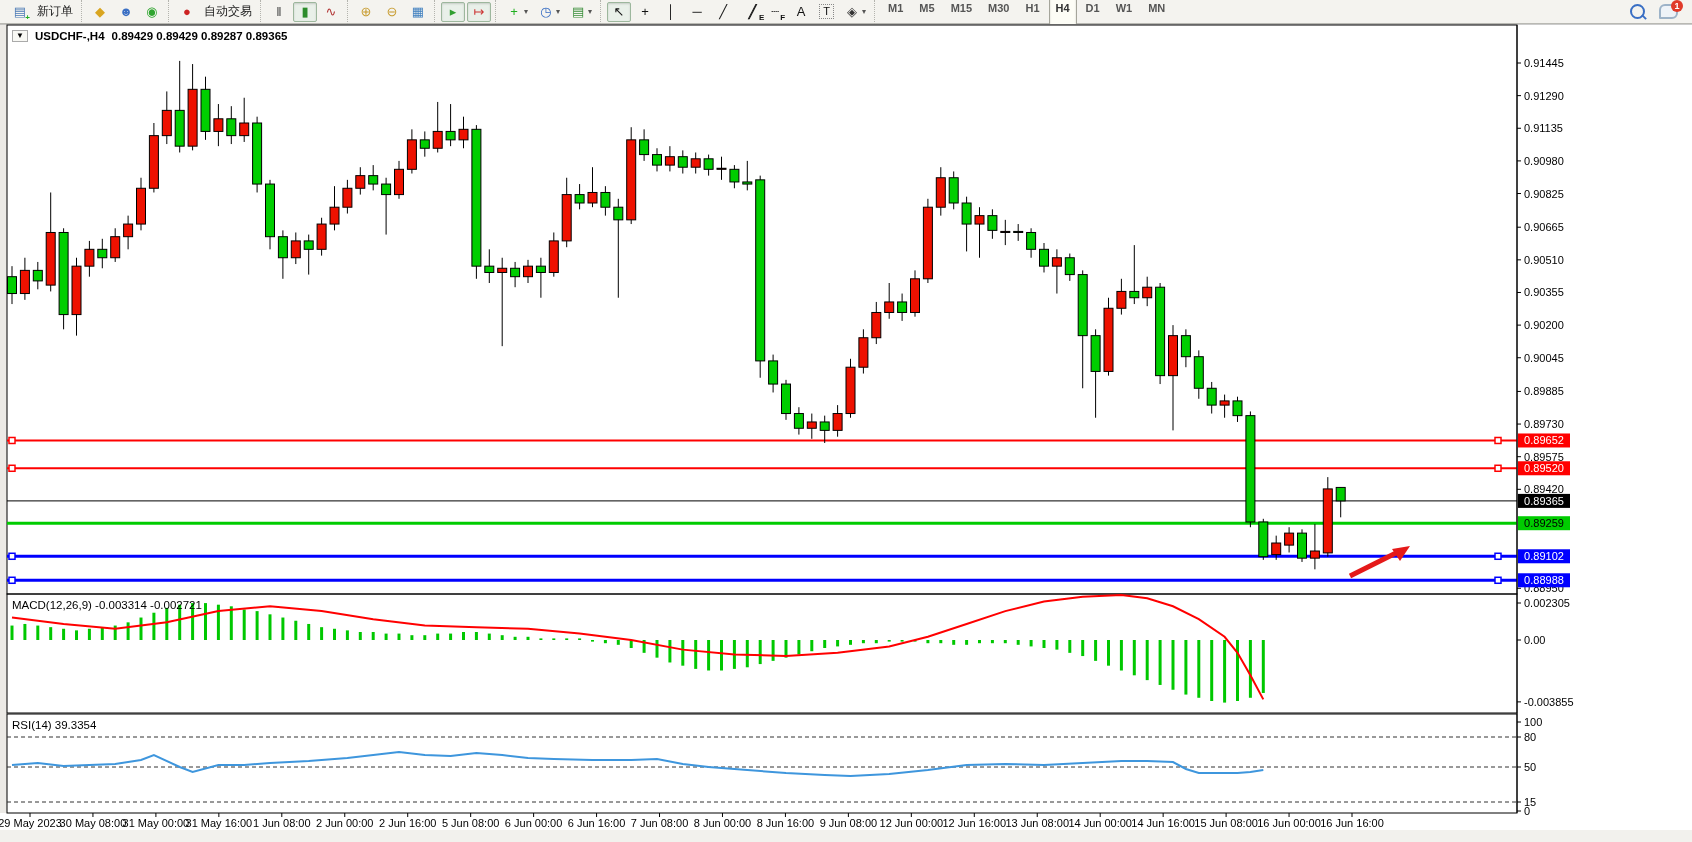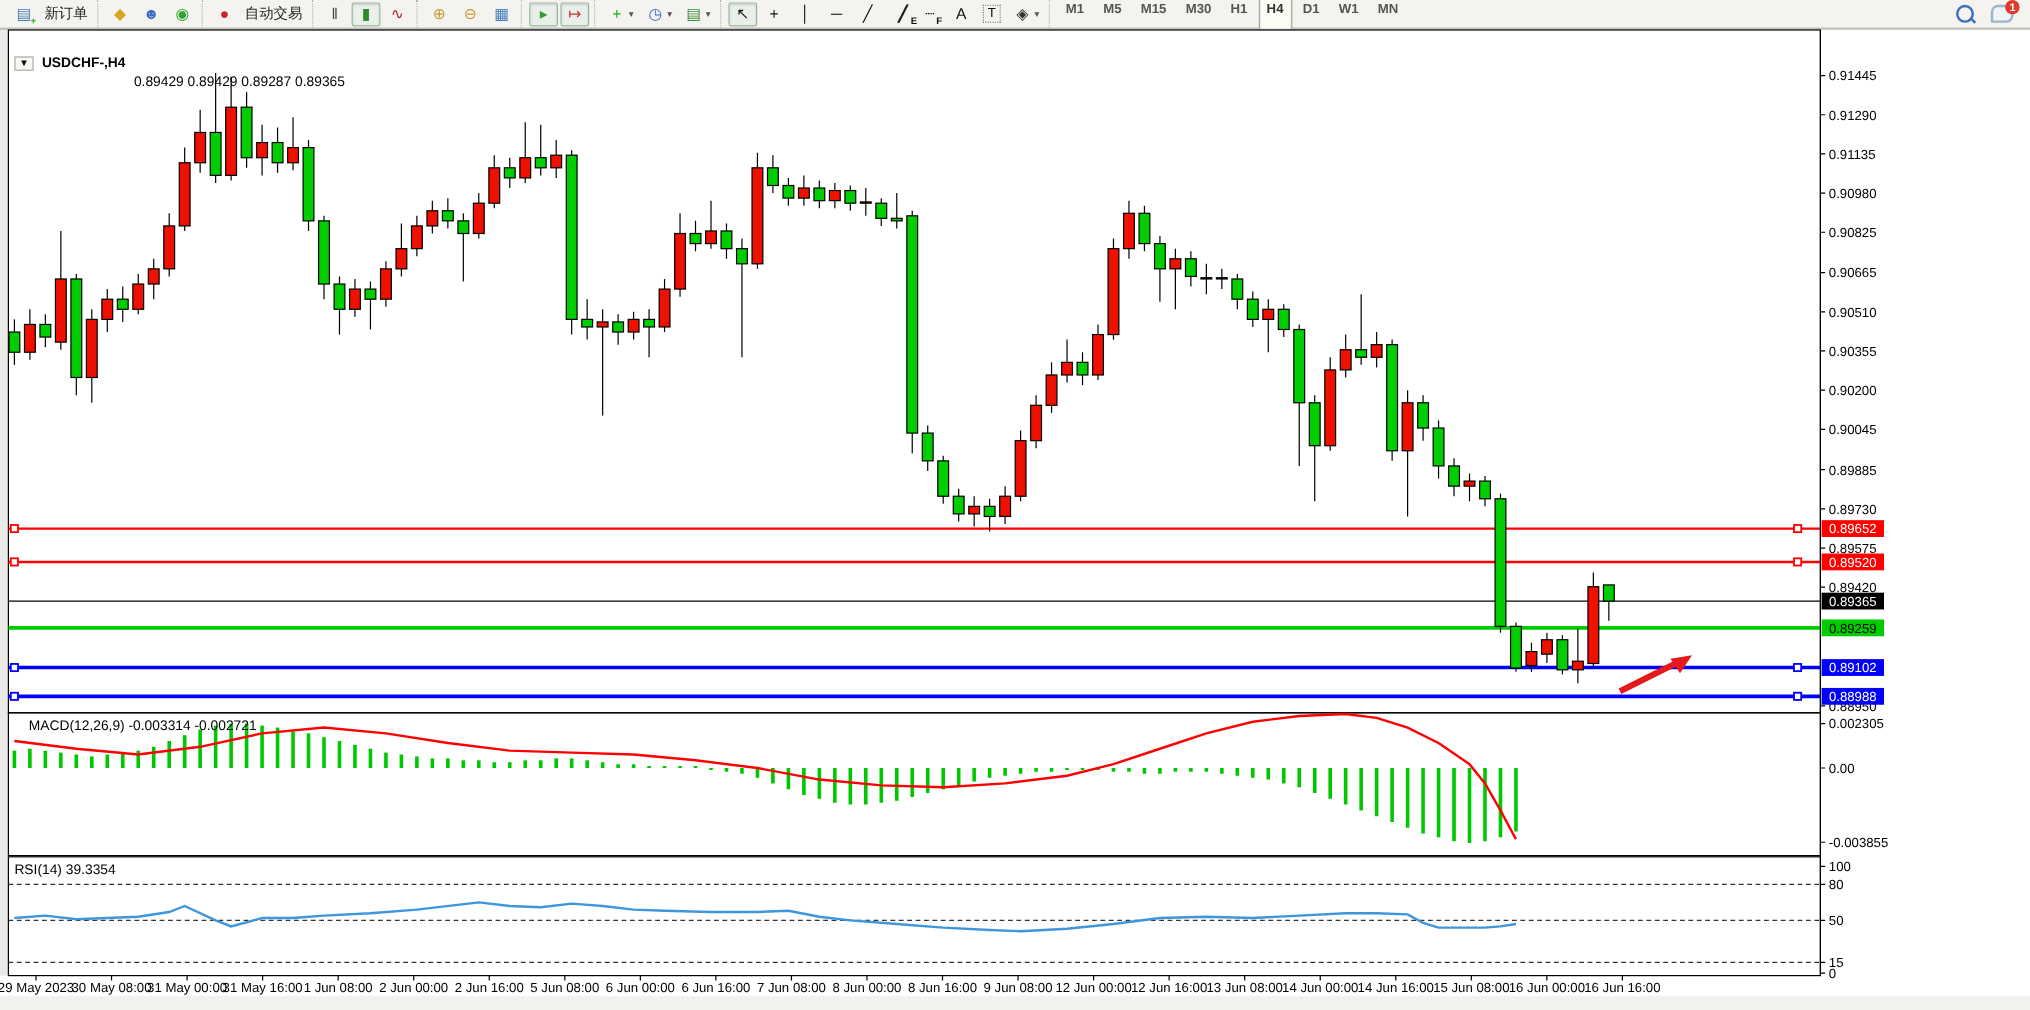--- a/index.html
+++ b/index.html
@@ -21,22 +21,22 @@
   .search-ic{position:relative;width:11px;height:11px;border:2px solid #3a6fc4;border-radius:50%;display:inline-block;margin-right:14px;}
   .search-ic::after{content:"";position:absolute;width:6px;height:2px;background:#3a6fc4;transform:rotate(45deg);left:9px;top:10px;}
   .chat-ic{position:relative;width:15px;height:11px;border:2px solid #9db3c8;border-radius:6px 6px 6px 1px;display:inline-block;background:#eef3f8;}
   .badge{position:absolute;top:-6px;right:-7px;background:#e03a2a;color:#fff;border-radius:50%;width:12px;height:12px;font-size:9px;font-weight:bold;line-height:12px;text-align:center;}
   
   #chart-area{position:absolute;left:0;top:24px;width:1692px;height:818px;}
   #chart-svg{position:absolute;left:0;top:0;}
   .overlay-label{position:absolute;font-size:11.5px;color:#000;white-space:nowrap;}
   #symbol-bar{left:12px;top:6px;display:flex;align-items:center;gap:7px;font-weight:bold;}
   #symbol-bar .tri{font-size:8px;border:1px solid #aaa;padding:0px 3px;background:#f8f8f4;line-height:10px;height:10px;}
-  #symbol-bar .ohlc{font-weight:normal;margin-top:33px;}
-  #macd-label{left:24px;top:575px;}
+  #symbol-bar .ohlc{font-weight:bold;}
+  #macd-label{left:12px;top:575px;}
   #rsi-label{left:12px;top:695px;}
 </style>
 </head>
 <body>
 
 <div id="app">
   <div id="toolbar">
       <div class="tgroup">
         <div class="tbtn">
           <span class="ic" style="color: rgb(74, 122, 181);">▤<span class="ovl" style="color: rgb(31, 175, 31);">+</span></span>

